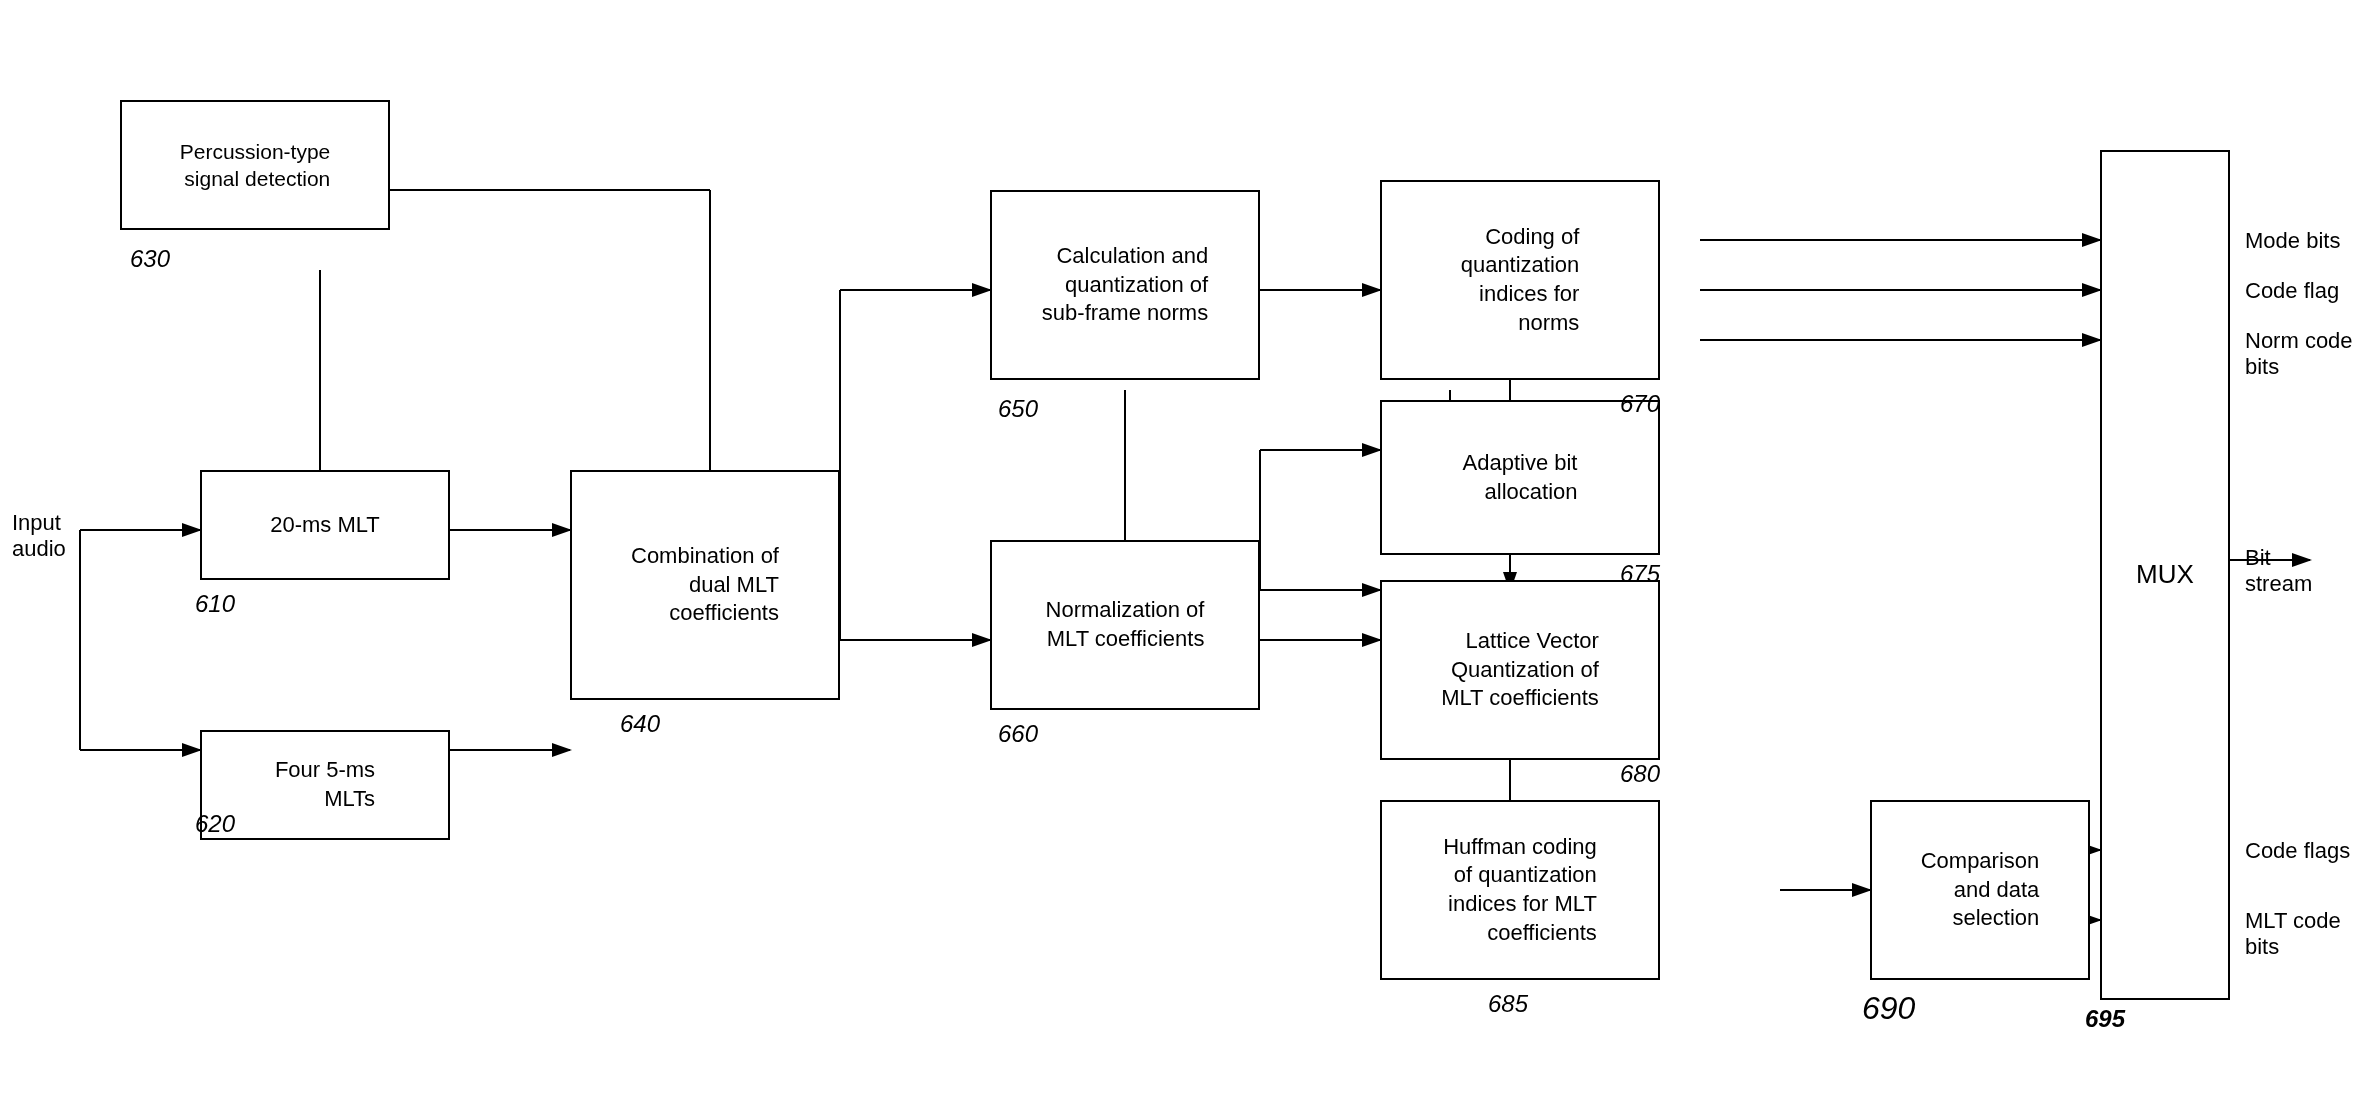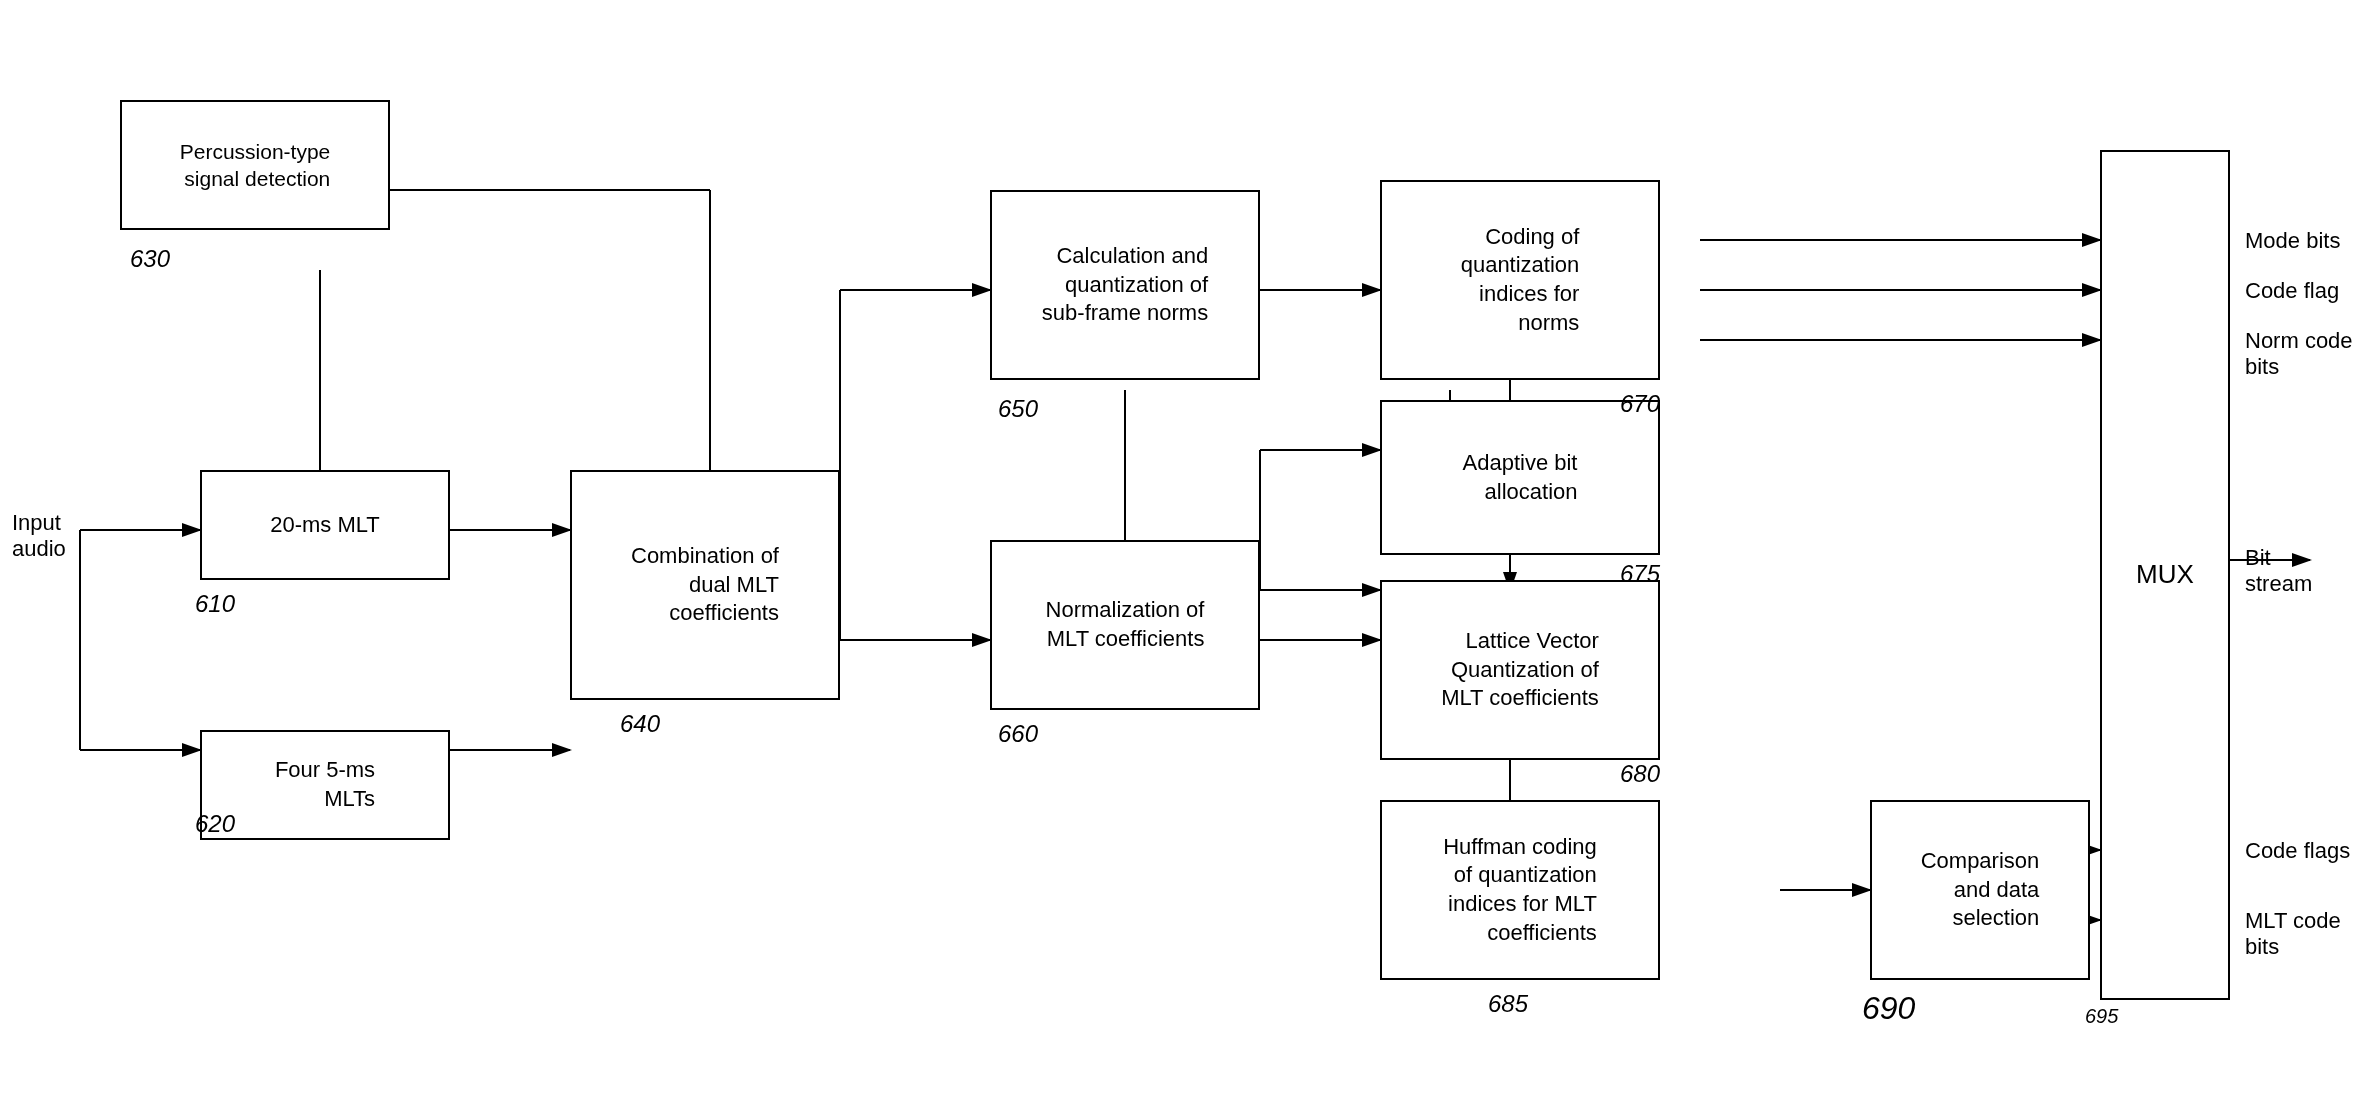--- a/index.html
+++ b/index.html
@@ -202,21 +202,21 @@
 <div class="label" style="left:1620px; top:390px; font-size:24px;">670</div>
 
 <div class="label" style="left:1620px; top:560px; font-size:24px;">675</div>
 
 <div class="label" style="left:1620px; top:760px; font-size:24px;">680</div>
 
 <div class="label" style="left:1488px; top:990px; font-size:24px;">685</div>
 
 <div class="label" style="left:1862px; top:990px; font-size:32px;">690</div>
 
-<div class="label" style="left:2085px; top:1005px; font-size:20px;">695</div>
+<div class="label" style="left:2085px; top:1005px; font-size:24px;font-weight:bold;">695</div>
 
 <div class="text-label" style="left:2245px; top:228px; font-size:22px;">Mode bits</div>
 
 <div class="text-label" style="left:2245px; top:278px; font-size:22px;">Code flag</div>
 
 <div class="text-label" style="left:2245px; top:328px; font-size:22px;">Norm code bits</div>
 
 <div class="text-label" style="left:2245px; top:838px; font-size:22px;">Code flags</div>
 
 <div class="text-label" style="left:2245px; top:908px; font-size:22px;">MLT code bits</div>

